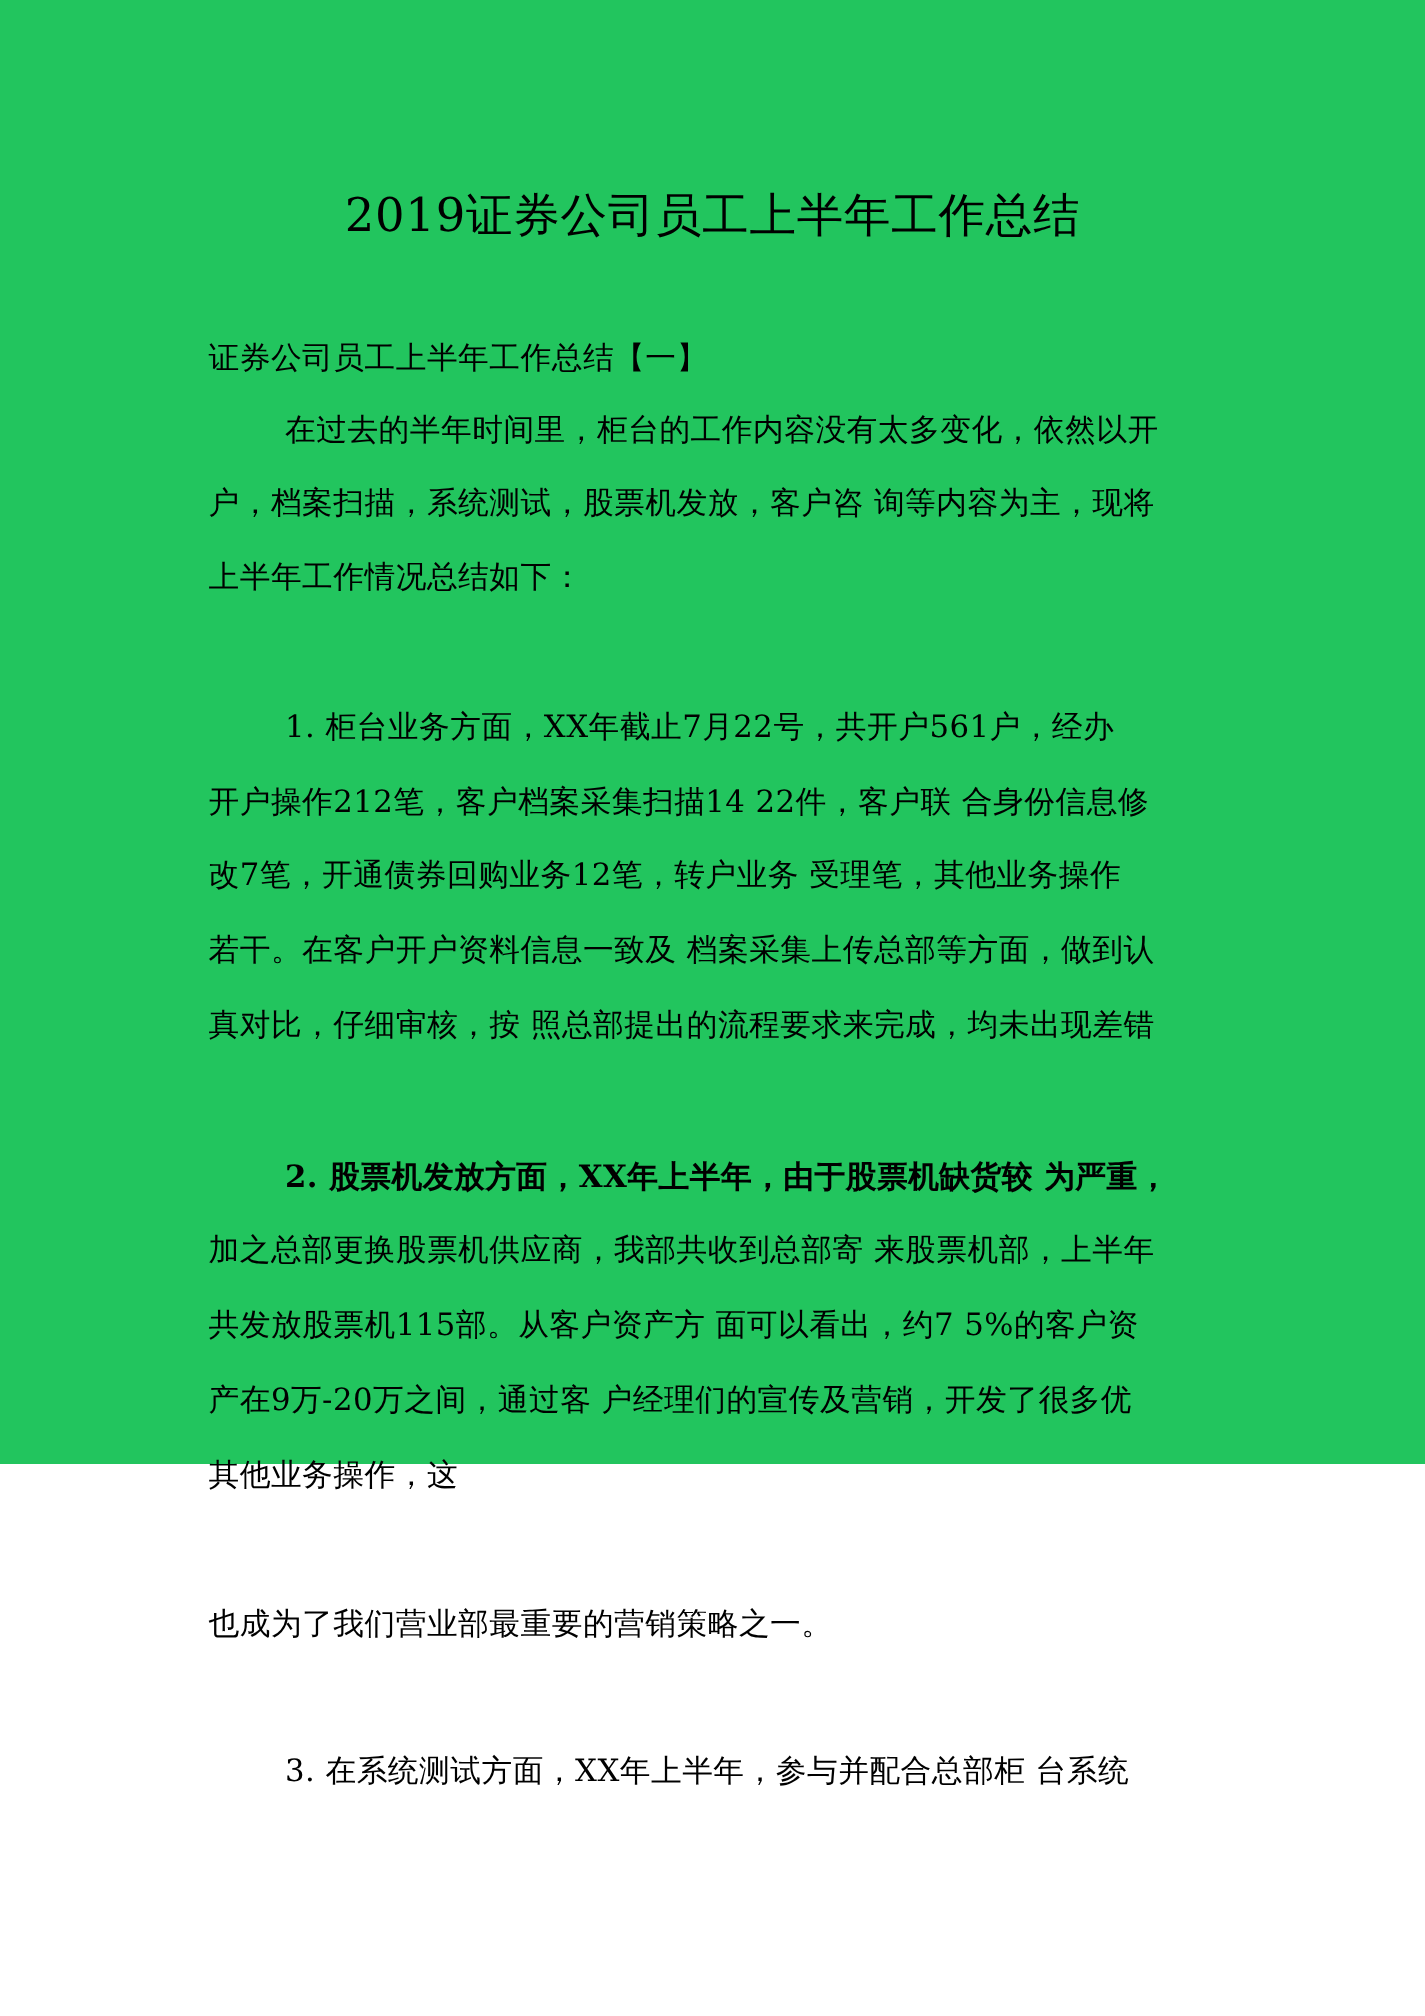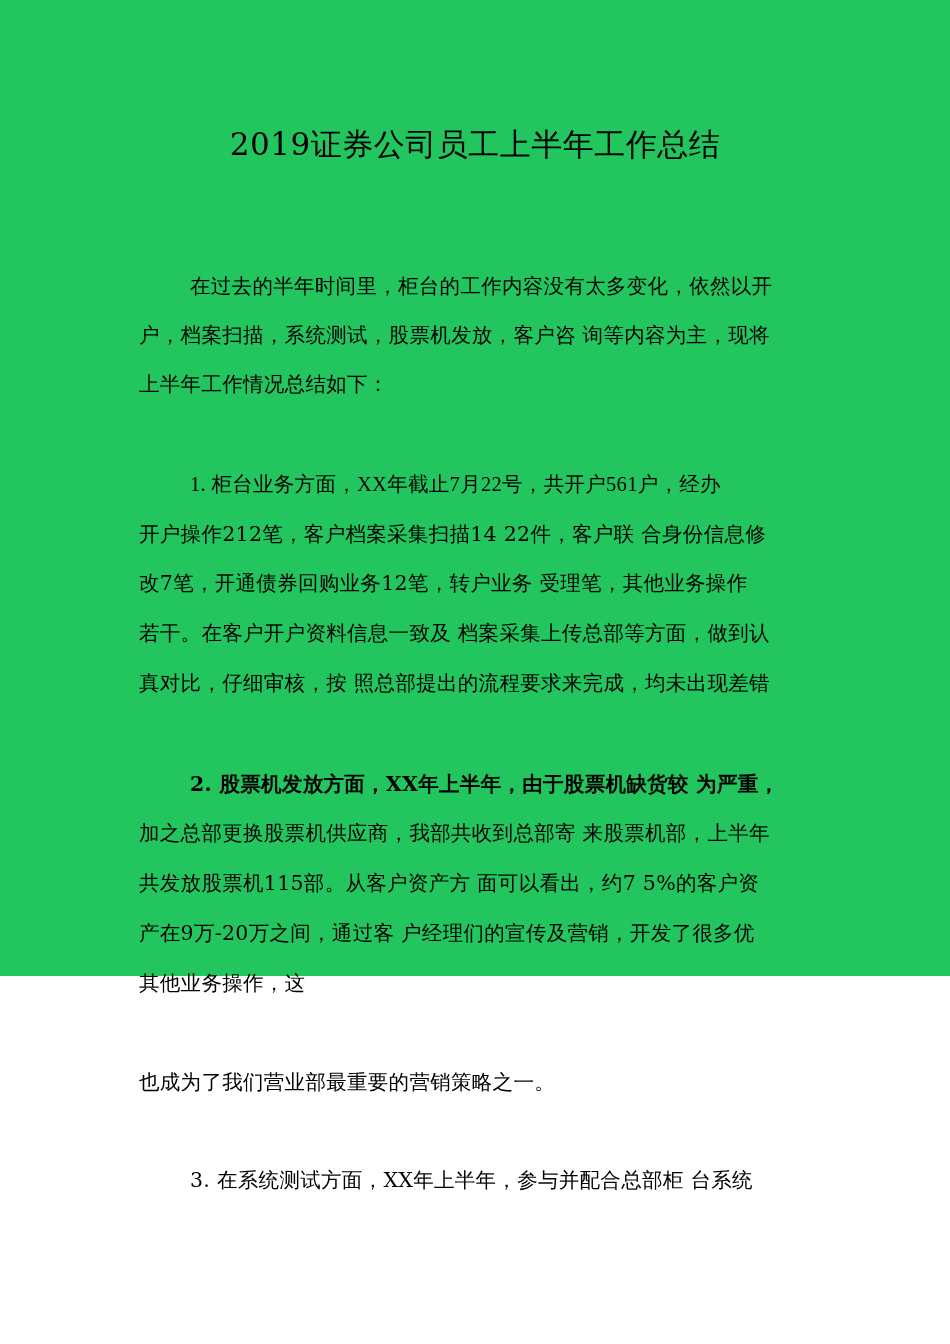--- a/index.html
+++ b/index.html
@@ -43,29 +43,30 @@
     }
     .indent { left: 190px; }
   </style>
 </head>
 <body>
 
 <div class="page">
 
   <div class="title">2019证券公司员工上半年工作总结</div>
 
+  <div class="line" style="top:224px;">证券公司员工上半年工作总结【一】</div>
 
   <div>
     <div class="line indent" style="top:272px;">在过去的半年时间里，柜台的工作内容没有太多变化，依然以开</div>
     <div class="line" style="top:321px;">户，档案扫描，系统测试，股票机发放，客户咨 询等内容为主，现将</div>
     <div class="line" style="top:370px;">上半年工作情况总结如下：</div>
   </div>
 
   <div>
-    <div class="line indent" style="top:470px;font-family:Liberation Serif, serif;">1. 柜台业务方面，XX年截止7月22号，共开户561户，经办</div>
+    <div class="line indent" style="top:470px;">1. 柜台业务方面，XX年截止7月22号，共开户561户，经办</div>
     <div class="line" style="top:520px;text-align:center;">开户操作212笔，客户档案采集扫描14 22件，客户联 合身份信息修</div>
     <div class="line" style="top:569px;">改7笔，开通债券回购业务12笔，转户业务 受理笔，其他业务操作</div>
     <div class="line" style="top:619px;">若干。在客户开户资料信息一致及 档案采集上传总部等方面，做到认</div>
     <div class="line" style="top:669px;">真对比，仔细审核，按 照总部提出的流程要求来完成，均未出现差错</div>
   </div>
 
   <div>
     <div class="line indent" style="top:770px;font-weight:bold;">2. 股票机发放方面，XX年上半年，由于股票机缺货较 为严重，</div>
     <div class="line" style="top:819px;">加之总部更换股票机供应商，我部共收到总部寄 来股票机部，上半年</div>
     <div class="line" style="top:869px;">共发放股票机115部。从客户资产方 面可以看出，约7 5%的客户资</div>

